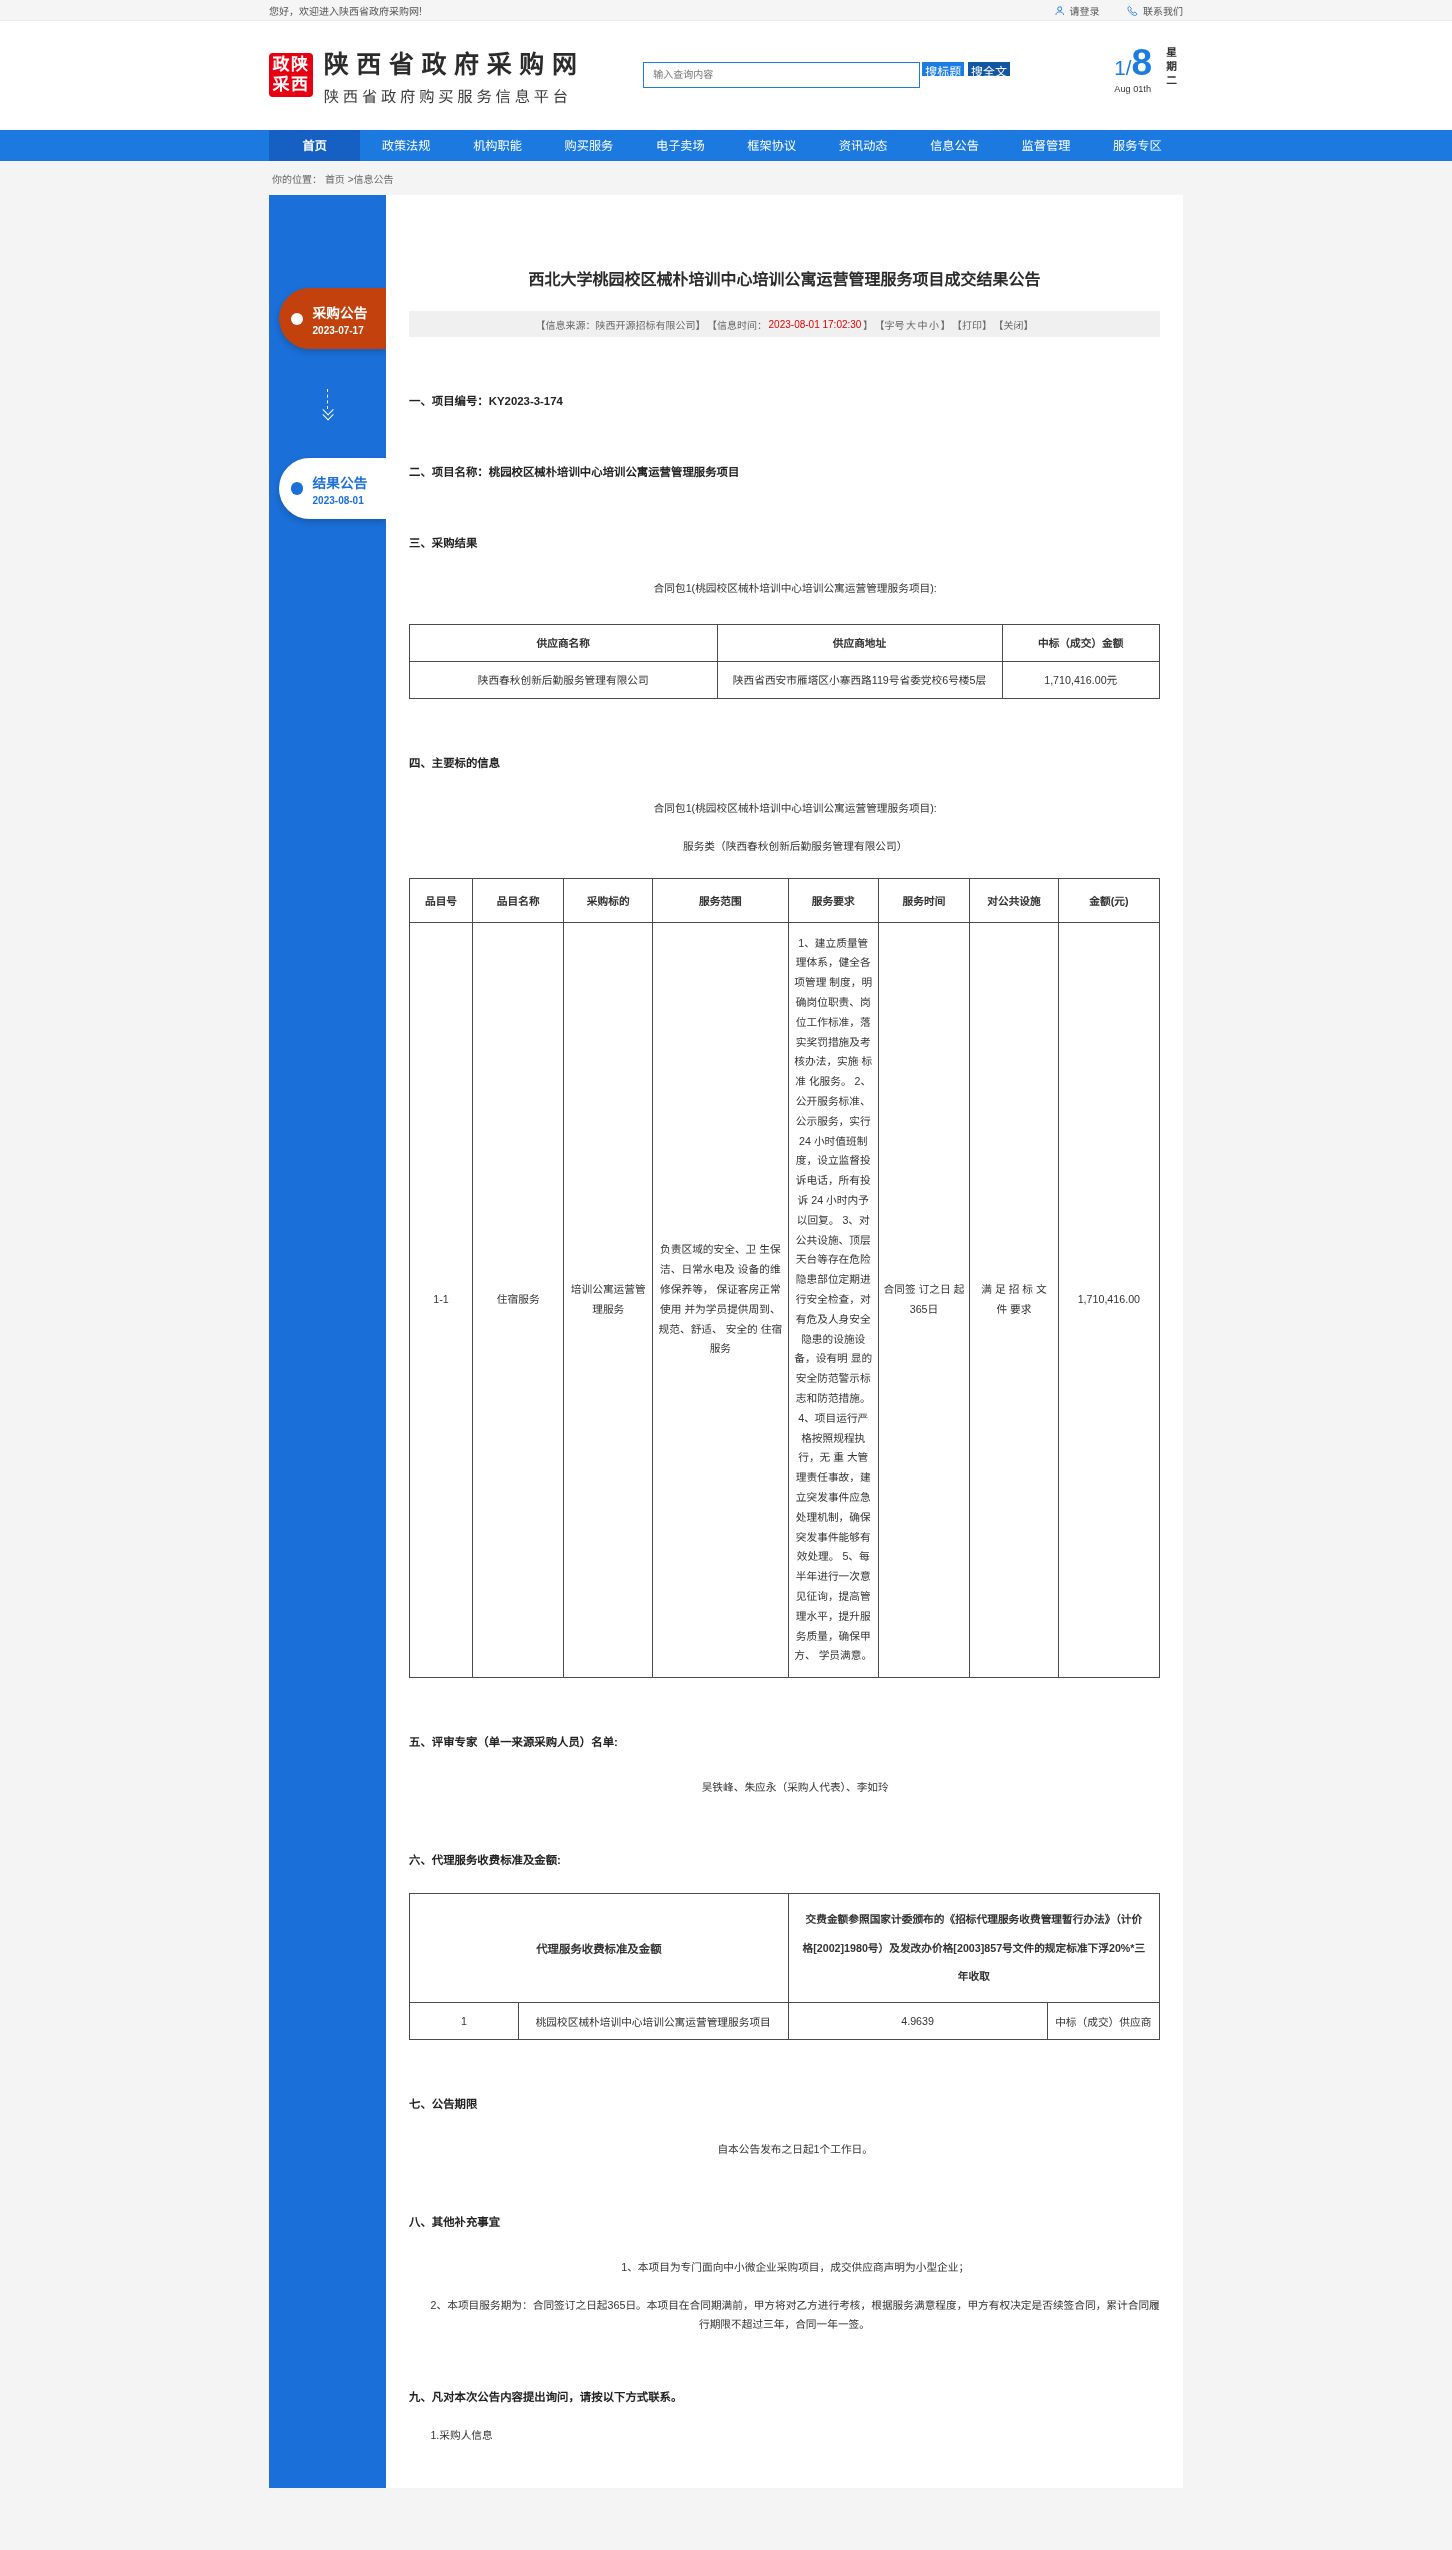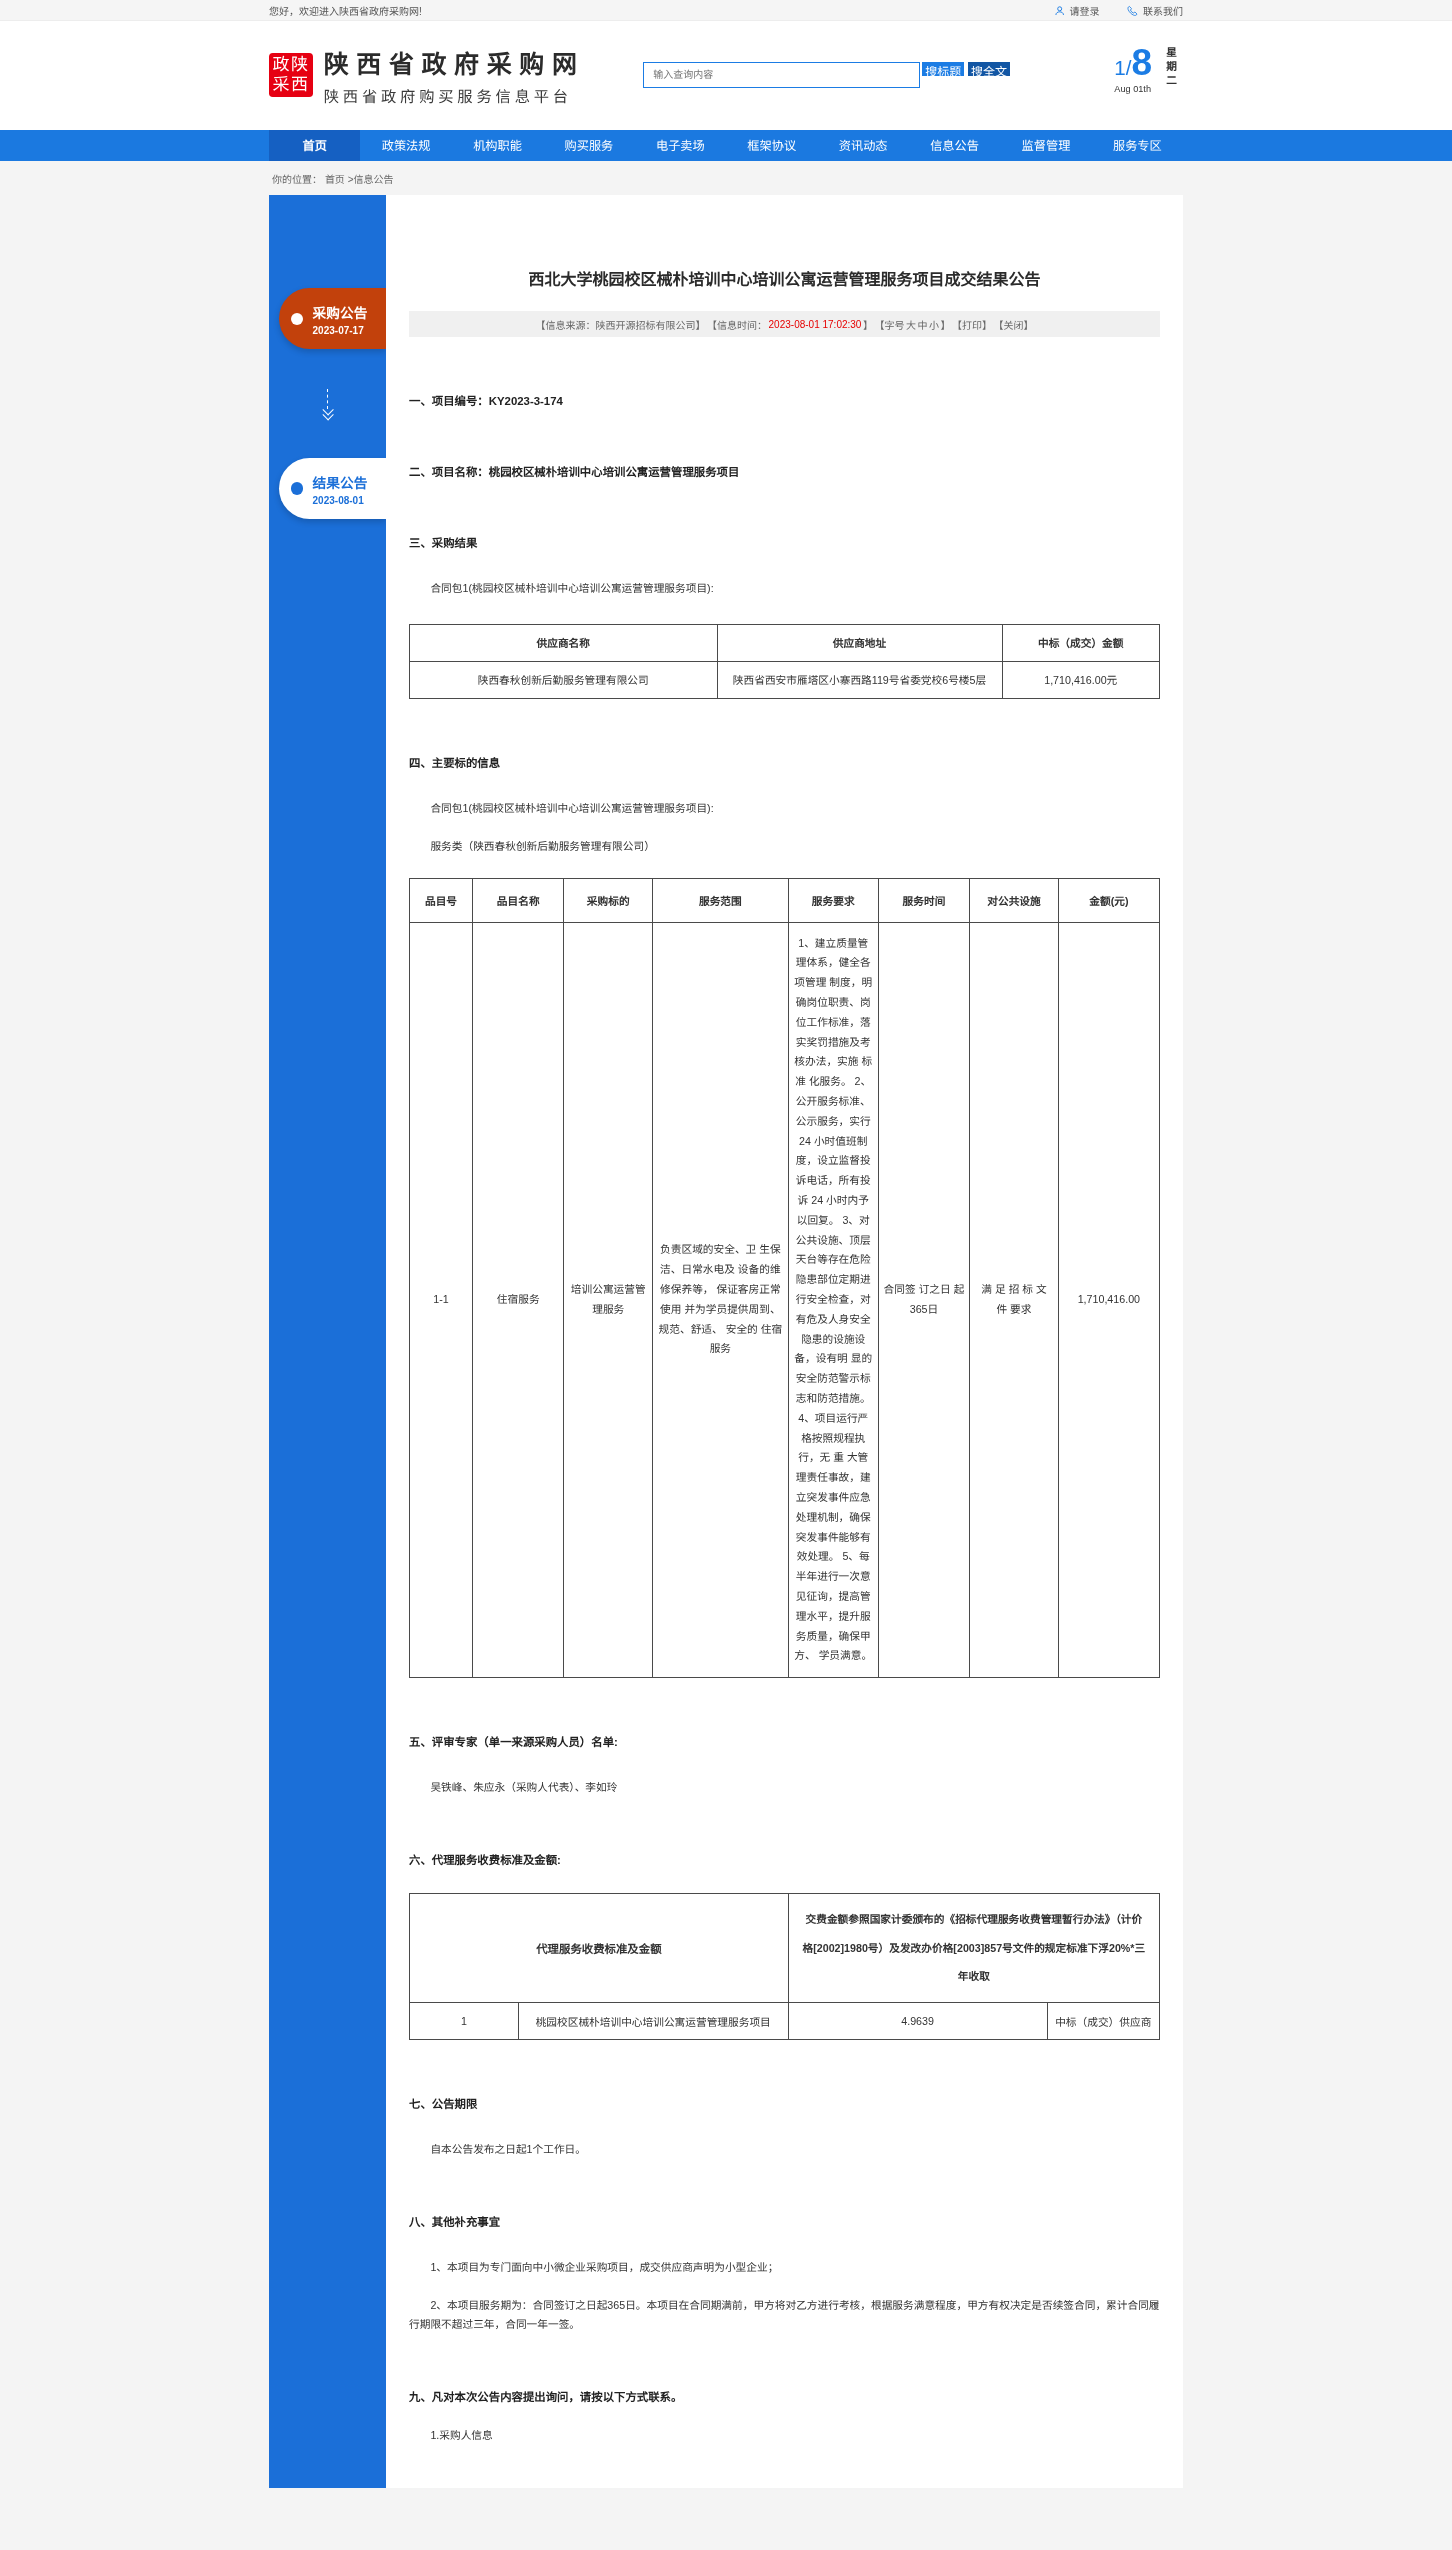--- a/index.html
+++ b/index.html
@@ -10,21 +10,21 @@
   
   .topbar { background:#f5f5f5; border-bottom:0.8px solid #ededed; height:20.6px; font-size:10px; color:#555; }
   .topbar-inner { display:flex; justify-content:space-between; align-items:center; height:20.6px; }
   .topbar-right { display:flex; gap:27.5px; align-items:center; }
   .topbar-right a { display:flex; align-items:center; gap:4.6px; color:#555; }
   .tb-icon { width:11.4px; height:11.4px; display:inline-block; }
 
   
   .header { background:#fff; height:109px; }
   .header-inner { display:flex; align-items:center; height:109px; position:relative; }
-  .logo { width:44px; height:44px; background:#e60012; border-radius:3.8px; color:#fff; font-weight:normal; font-size:17px; line-height:20px; text-align:center; padding-top:2.3px; letter-spacing:1.5px; }
+  .logo { width:44px; height:44px; background:#e60012; border-radius:3.8px; color:#fff; font-weight:bold; font-size:17px; line-height:20px; text-align:center; padding-top:2.3px; letter-spacing:1.5px; }
   .titles { margin-left:10.7px; }
   .site-name { font-size:25px; font-weight:bold; color:#2b2b2b; letter-spacing:7.6px; }
   .site-sub { font-size:15.3px; color:#3a3a3a; letter-spacing:3.8px; margin-top:4.6px; }
   .search { position:absolute; left:374px; top:41px; display:flex; height:26px; }
   .search input { width:277px; height:26px; border:1.5px solid #1b7ce4; padding:0 9.2px; font-size:10px; color:#333; outline:none; font-family:inherit; }
   .search button { height:14px; border:none; color:#fff; font-size:12px; padding:0 3px; cursor:pointer; font-family:inherit; }
   .btn-title { background:#1b7ce4; margin-left:2.3px; }
   .btn-full { background:#1256a4; margin-left:3.8px; }
   .datebox { position:absolute; right:3.8px; top:23px; display:flex; gap:12.2px; }
   .dnum { color:#1b7ce4; line-height:1; }
@@ -63,21 +63,21 @@
       repeating-radial-gradient(circle at 0% 120%, rgba(255,255,255,.10) 0 1.5px, transparent 1.5px 20px),
       repeating-radial-gradient(circle at 100% -20%, rgba(255,255,255,.10) 0 1.5px, transparent 1.5px 23px),
       linear-gradient(100deg,#f4452e 0%,#f45f35 45%,#f8964b 100%);
     color:#fff; font-size:20.6px; font-weight:bold; letter-spacing:4.6px; display:flex; align-items:center; justify-content:center; }
   .art-title { text-align:center; font-size:16px; font-weight:bold; color:#2b2b2b; margin-top:40px; }
   .metabar { margin-top:21.4px; background:#f0f0f0; height:26px; display:flex; align-items:center; justify-content:center; font-size:10px; color:#666; gap:1.5px; }
   .metabar .red { color:#e60000; }
   .metabar a { color:#666; }
 
   .sec-h { font-size:11.4px; font-weight:bold; color:#222; margin-top:55px; }
-  .para { font-size:10.7px; color:#333; margin-top:29px; text-indent:2em; line-height:1.7; }
+  .para { font-size:10.7px; color:#333; margin-top:29px; text-indent:2em; line-height:1.7;text-align:center; }
   .para.tight { margin-top:20px; }
 
   table { border-collapse:collapse; width:100%; table-layout:fixed; }
   th, td { border:0.8px solid #4a4a4a; font-size:10.7px; color:#333; text-align:center; vertical-align:middle; padding:7.6px 4.6px; }
   th { font-weight:bold; }
   .tbl1 { margin-top:26px; }
   .tbl1 th { height:37px; }
   .tbl1 td { height:37px; }
   .tbl2 { margin-top:23px; }
   .tbl2 th { height:44px; }

